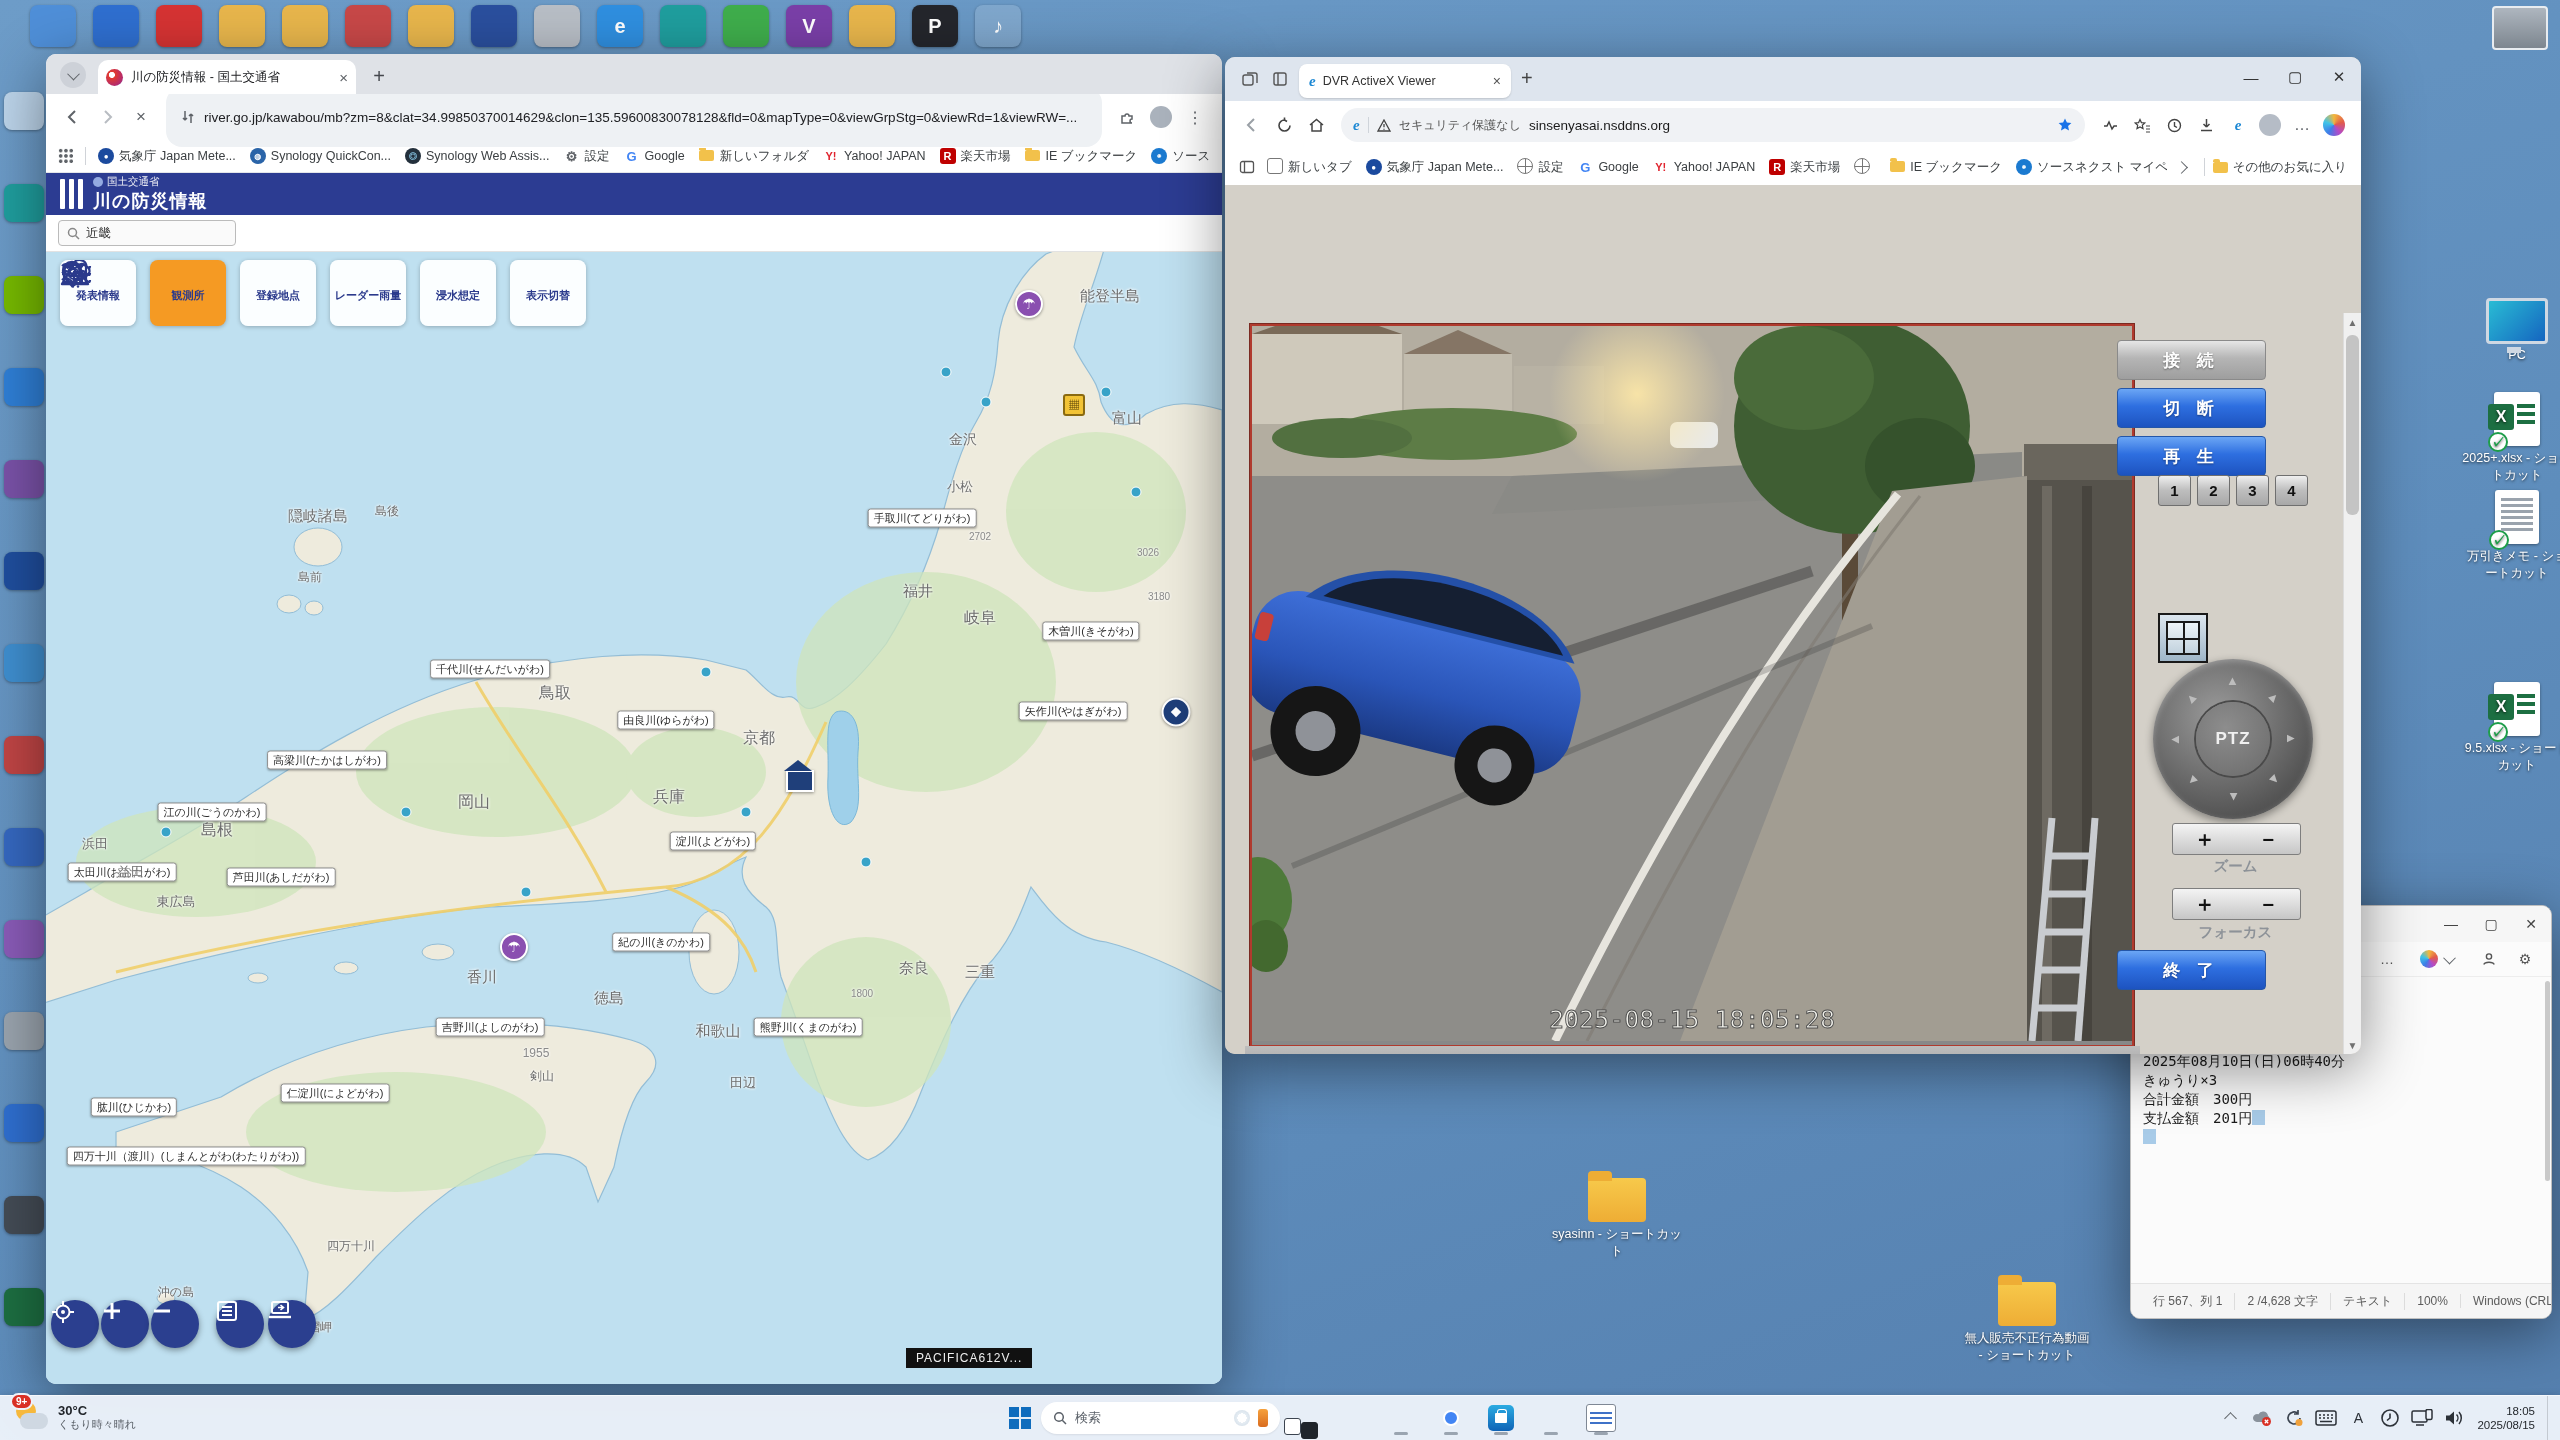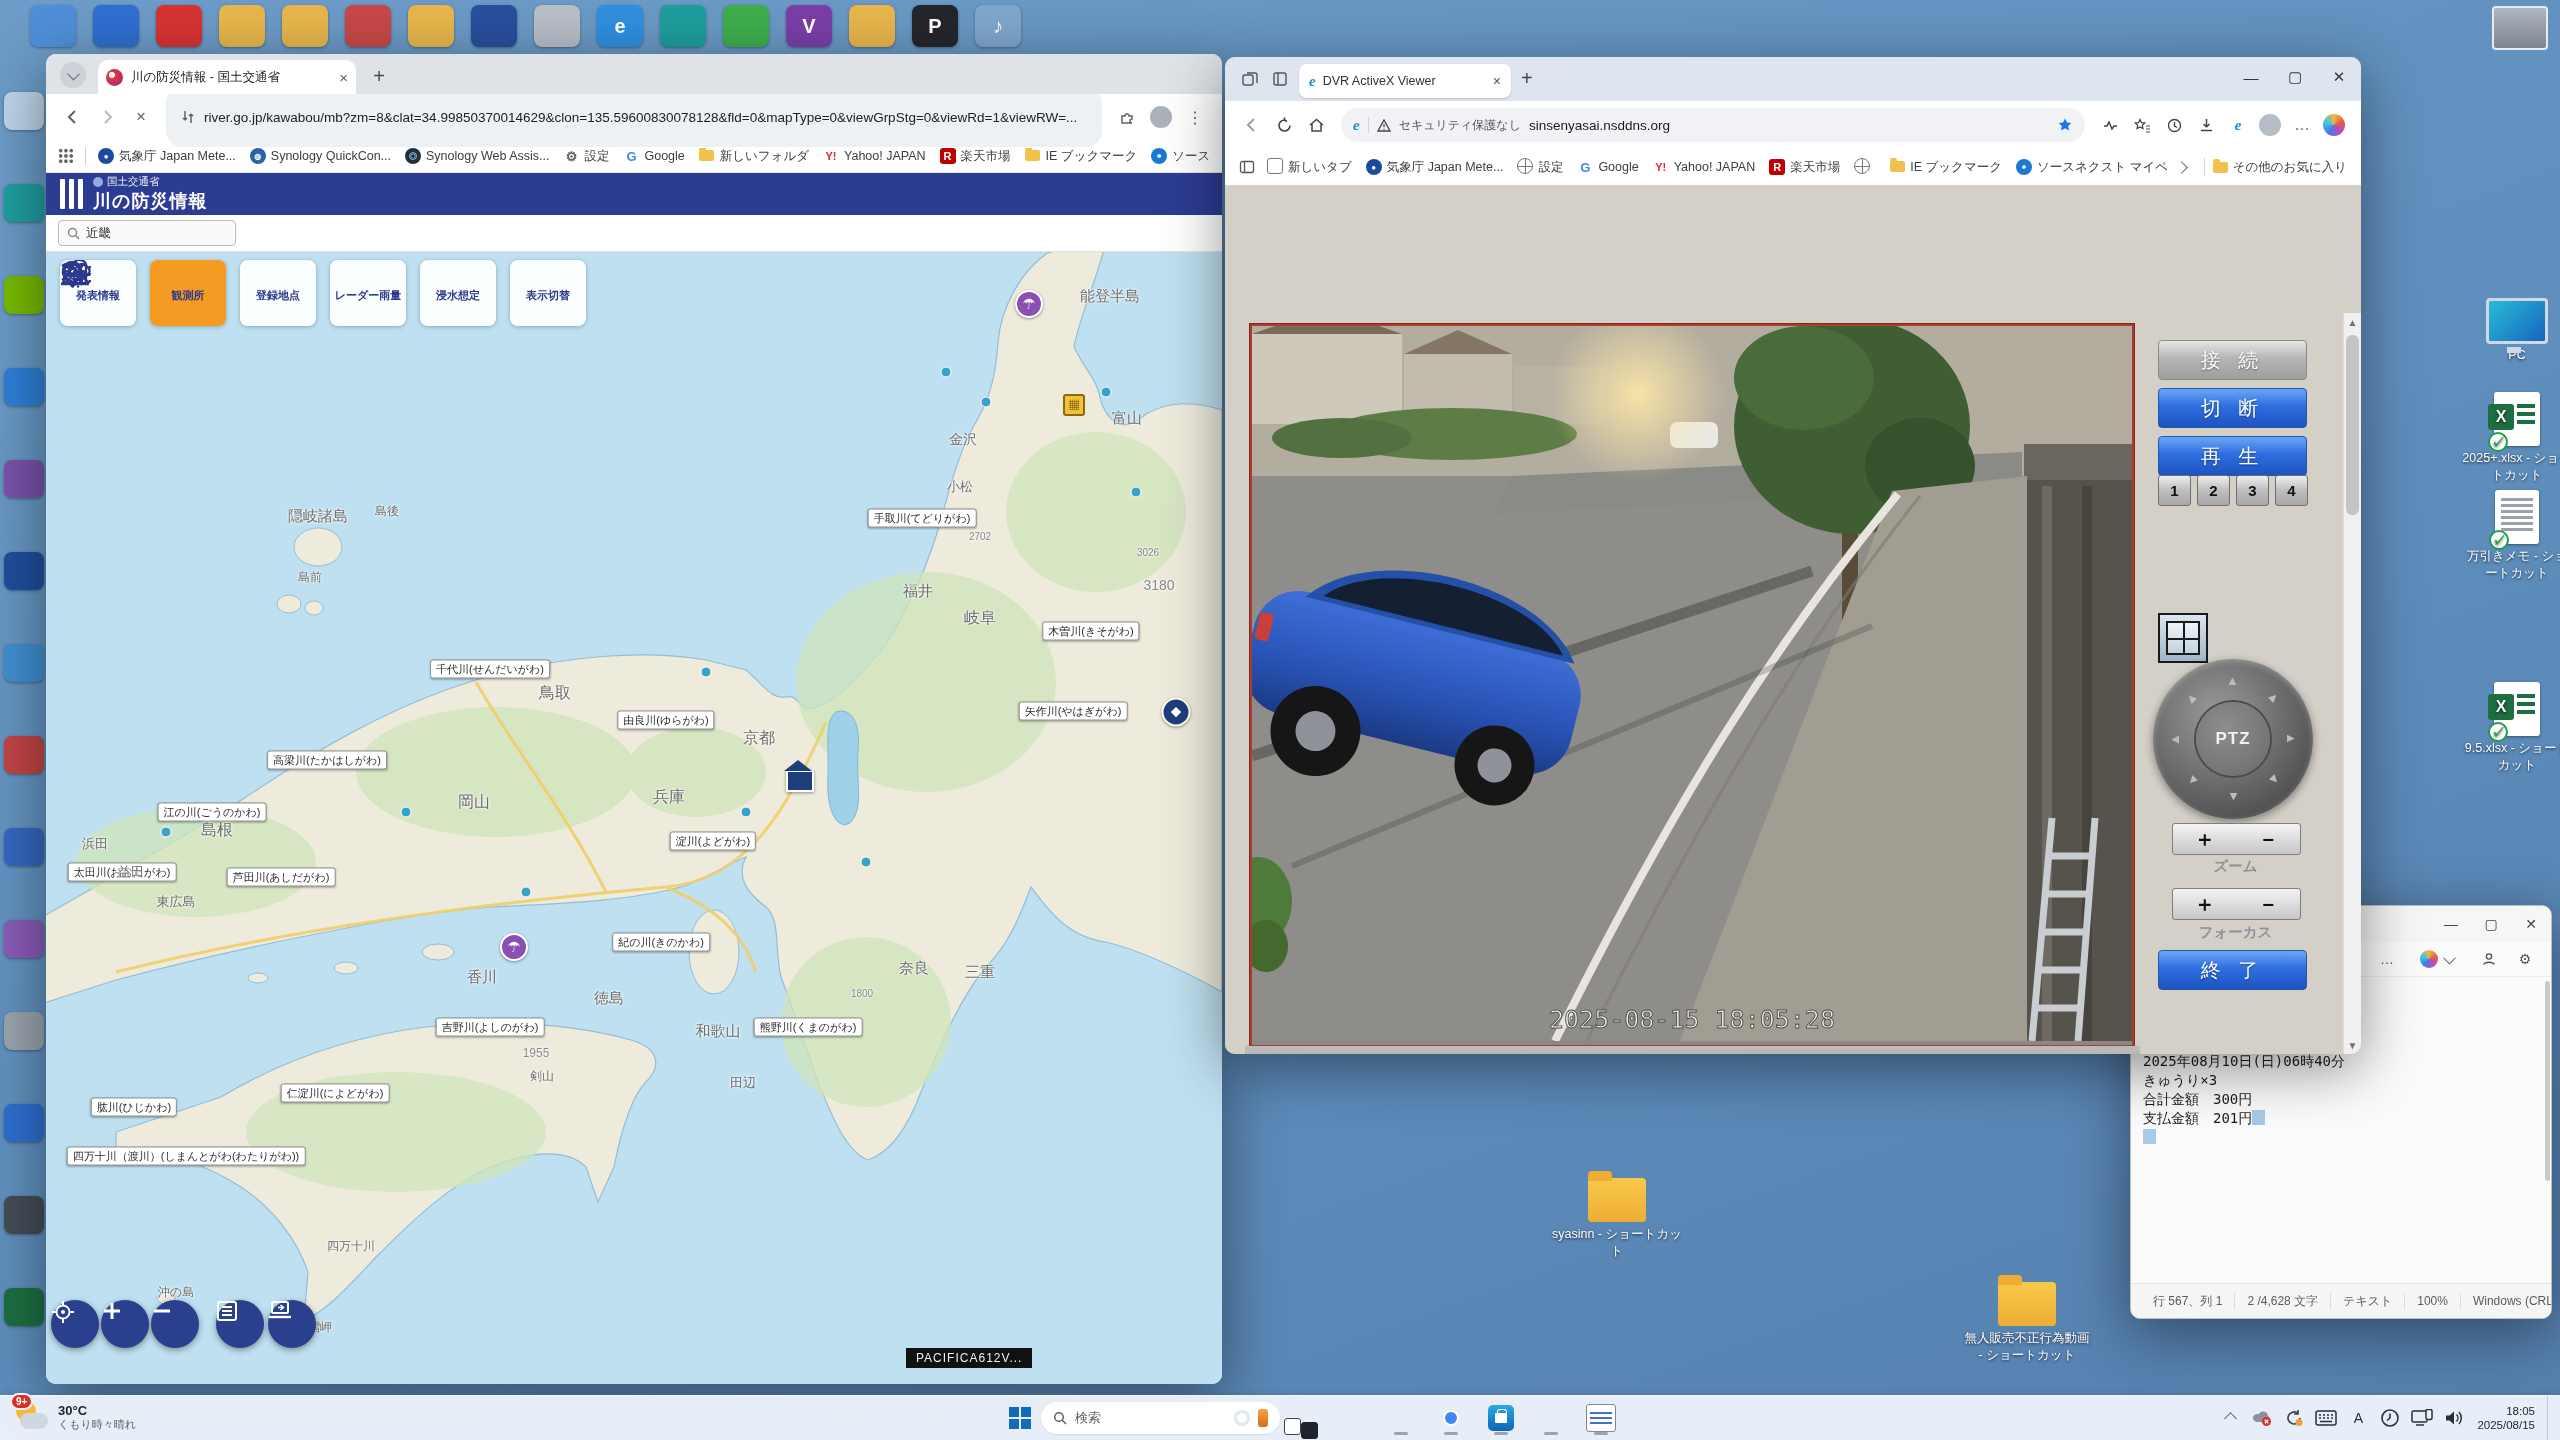--- a/index.html
+++ b/index.html
@@ -86,22 +86,22 @@
   .e-toolbar{height:48px;background:#fff;display:flex;align-items:center;padding:0 12px;gap:2px;}
   .e-pill{flex:1;height:34px;background:#f0f2f5;border-radius:17px;display:flex;align-items:center;padding:0 12px;gap:8px;margin:0 8px;min-width:0;}
   .e-sec{font-size:12px;color:#555;white-space:nowrap;}
   .e-url{font-size:13.5px;color:#1b1b1b;white-space:nowrap;overflow:hidden;flex:1;}
   .e-bmbar{height:36px;background:#fff;border-bottom:1px solid #e6e6e6;display:flex;align-items:center;padding:0 14px;overflow:hidden;}
   .e-page{position:absolute;left:0;top:128px;right:0;bottom:0;background:#d4d0c8;}
   .ie-e{font-family:"Liberation Serif",serif;font-style:italic;font-weight:bold;color:#1c88d4;}
   #video{position:absolute;left:25px;top:139px;width:880px;height:719px;border:2px solid #b03a2e;outline:1px solid #7a2a22;background:#888;}
   #vstrip{position:absolute;left:20px;top:861px;width:895px;height:54px;background:linear-gradient(#bdbdbd,#8f8f8f);}
   #vwhite{position:absolute;left:0;top:915px;right:17px;bottom:0;background:#f2f1ef;}
-  .dvrbtn{position:absolute;left:933px;width:147px;height:38px;border-radius:4px;border:1px solid #2456a8;
-    background:linear-gradient(#6ba6f5,#2e6fe0 45%,#1d53c0);color:#fff;font-weight:normal;font-size:20px;
+  .dvrbtn{position:absolute;left:892px;width:147px;height:38px;border-radius:4px;border:1px solid #2456a8;
+    background:linear-gradient(#6ba6f5,#2e6fe0 45%,#1d53c0);color:#fff;font-weight:bold;font-size:17px;
     display:flex;align-items:center;justify-content:center;letter-spacing:6px;text-shadow:0 1px 2px rgba(0,0,0,.4);}
   .dvrbtn.gray{background:linear-gradient(#e6e6e6,#b5b5b5 45%,#9e9e9e);border-color:#8a8a8a;color:#fdfdfd;}
   .chbtn{position:absolute;width:31px;height:29px;border:1px solid #6f6f6f;border-radius:3px;
     background:linear-gradient(#efefef,#bdbdbd 50%,#a8a8a8);color:#111;font-weight:bold;font-size:15px;
     display:flex;align-items:center;justify-content:center;}
   .gridbtn{position:absolute;left:933px;top:428px;width:46px;height:46px;background:linear-gradient(#dce6ef,#9fb6c8);border:2px solid #1a1a1a;display:flex;align-items:center;justify-content:center;}
   .gridbtn b{width:30px;height:30px;border:2px solid #1a1a1a;background:
      linear-gradient(#eef4f8,#c2d2de);position:relative;}
   .gridbtn b:before{content:"";position:absolute;left:50%;top:0;bottom:0;width:2px;background:#1a1a1a;}
   .gridbtn b:after{content:"";position:absolute;top:50%;left:0;right:0;height:2px;background:#1a1a1a;}
@@ -503,21 +503,21 @@
           <span class="maplabel" style="left:672px;top:779px;font-size:15px;">和歌山</span>
           <span class="maplabel" style="left:868px;top:716px;font-size:15px;">奈良</span>
           <span class="maplabel" style="left:934px;top:720px;font-size:15px;">三重</span>
           <span class="maplabel" style="left:697px;top:831px;font-size:13px;">田辺</span>
           <span class="maplabel" style="left:496px;top:824px;font-size:12px;">剣山</span>
           <span class="maplabel" style="left:305px;top:994px;font-size:12px;">四万十川</span>
           <span class="maplabel" style="left:130px;top:1040px;font-size:12px;">沖の島</span>
           <span class="maplabel" style="left:268px;top:1075px;font-size:12px;">足摺岬</span>
           <span class="maplabel" style="left:934px;top:284px;font-size:10px;color:#8a8a8a">2702</span>
           <span class="maplabel" style="left:1102px;top:300px;font-size:10px;color:#8a8a8a">3026</span>
-          <span class="maplabel" style="left:1113px;top:333px;font-size:14px;color:#8a8a8a">3180</span>
+          <span class="maplabel" style="left:1113px;top:344px;font-size:10px;color:#8a8a8a">3180</span>
           <span class="maplabel" style="left:816px;top:741px;font-size:10px;color:#8a8a8a">1800</span>
           <span class="maplabel" style="left:490px;top:801px;font-size:12px;color:#8a8a8a">1955</span>
         </div>
       <div id="map-markers">
           <span class="marker mk-purple" style="left:983px;top:52px;">☂</span>
           <span class="marker mk-purple" style="left:468px;top:695px;">☂</span>
           <span class="marker mk-yellow" style="left:1028px;top:153px;">▦</span>
           <span class="marker mk-navy" style="left:1130px;top:460px;">◆</span>
           <span class="marker mk-house" style="left:754px;top:529px;"></span>
           <span class="marker mk-dot" style="left:900px;top:120px;"></span>

